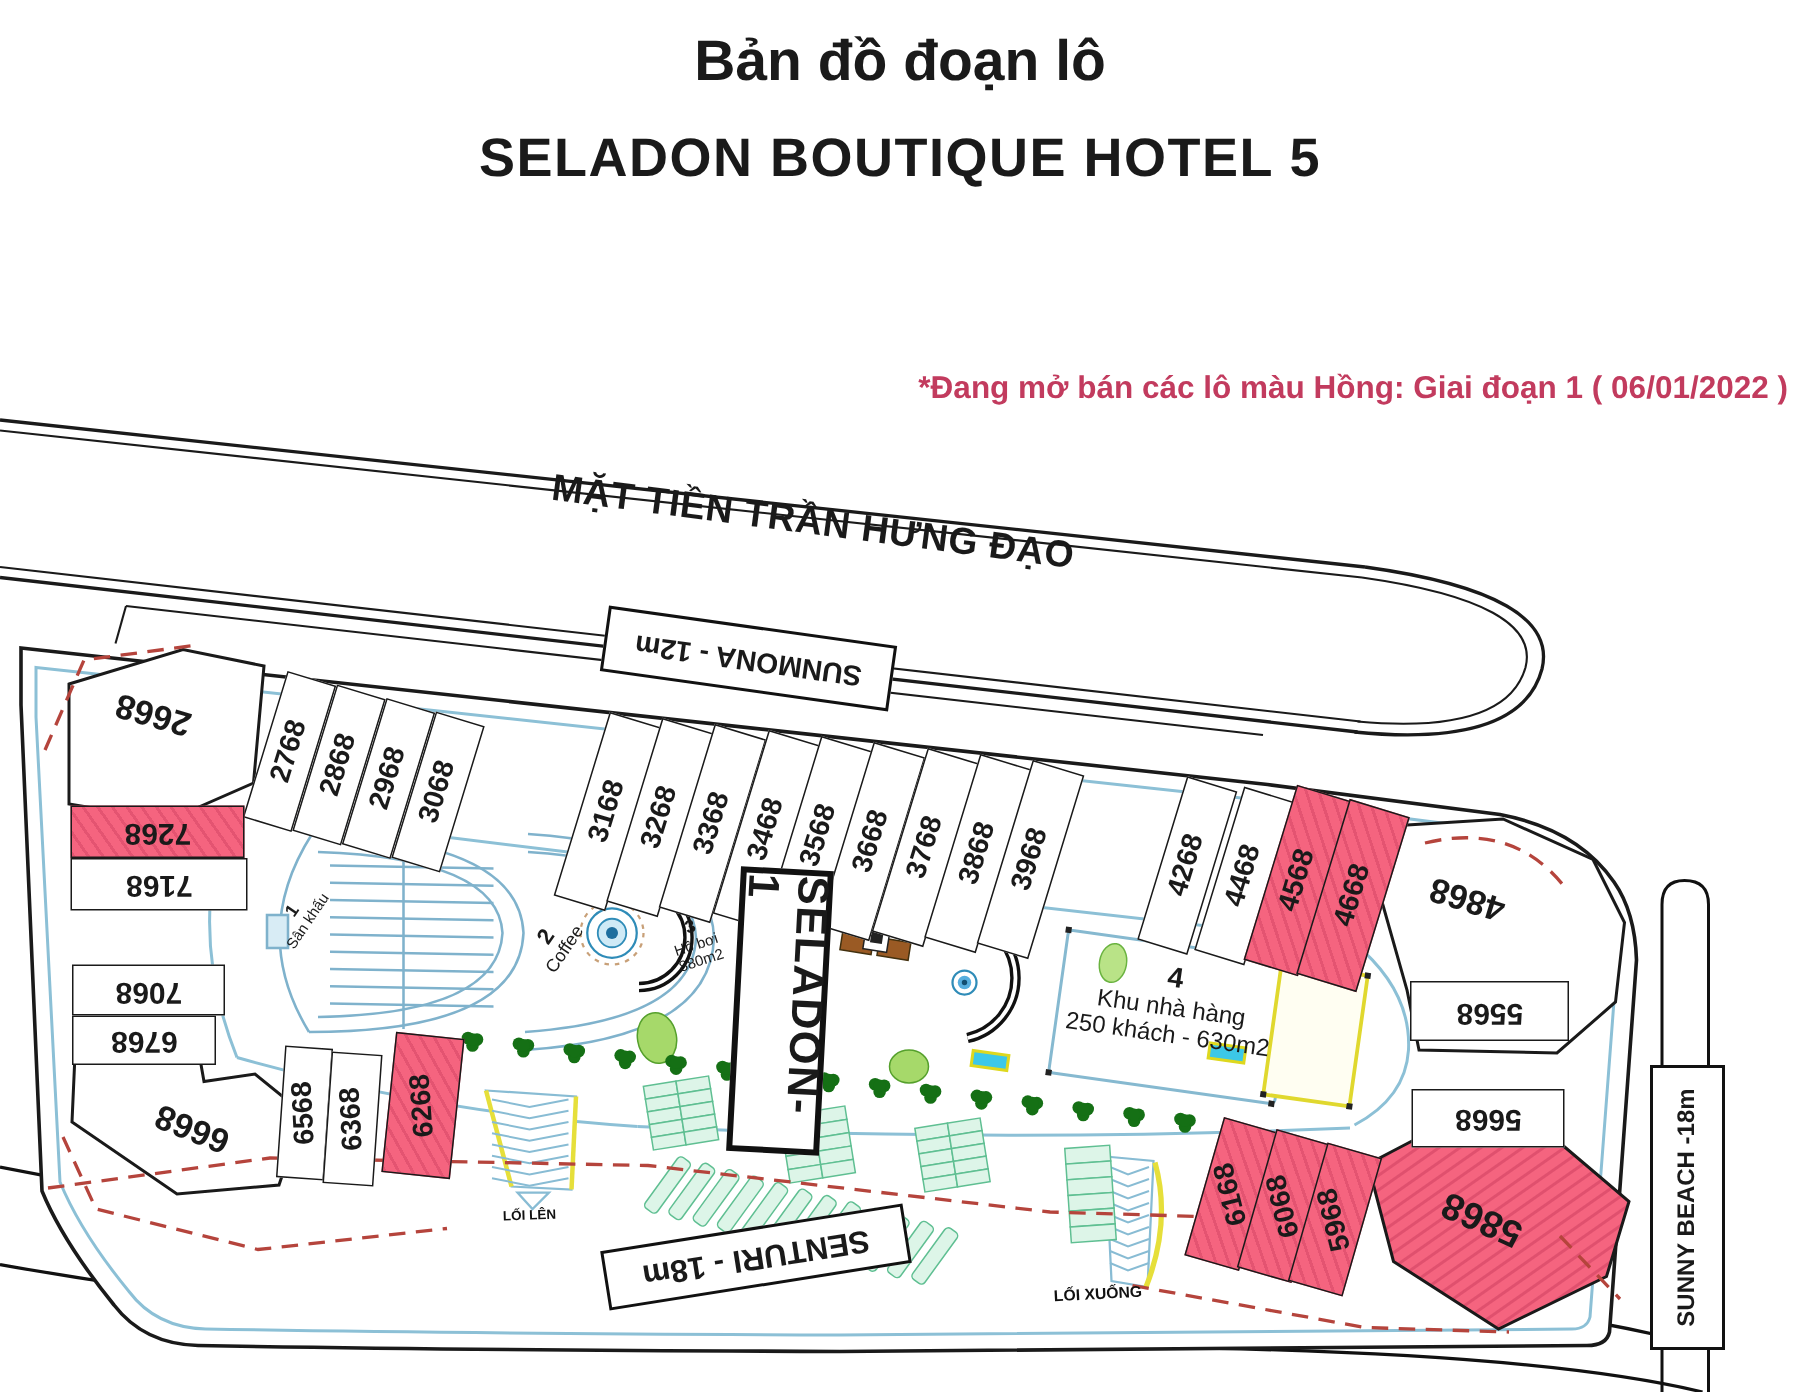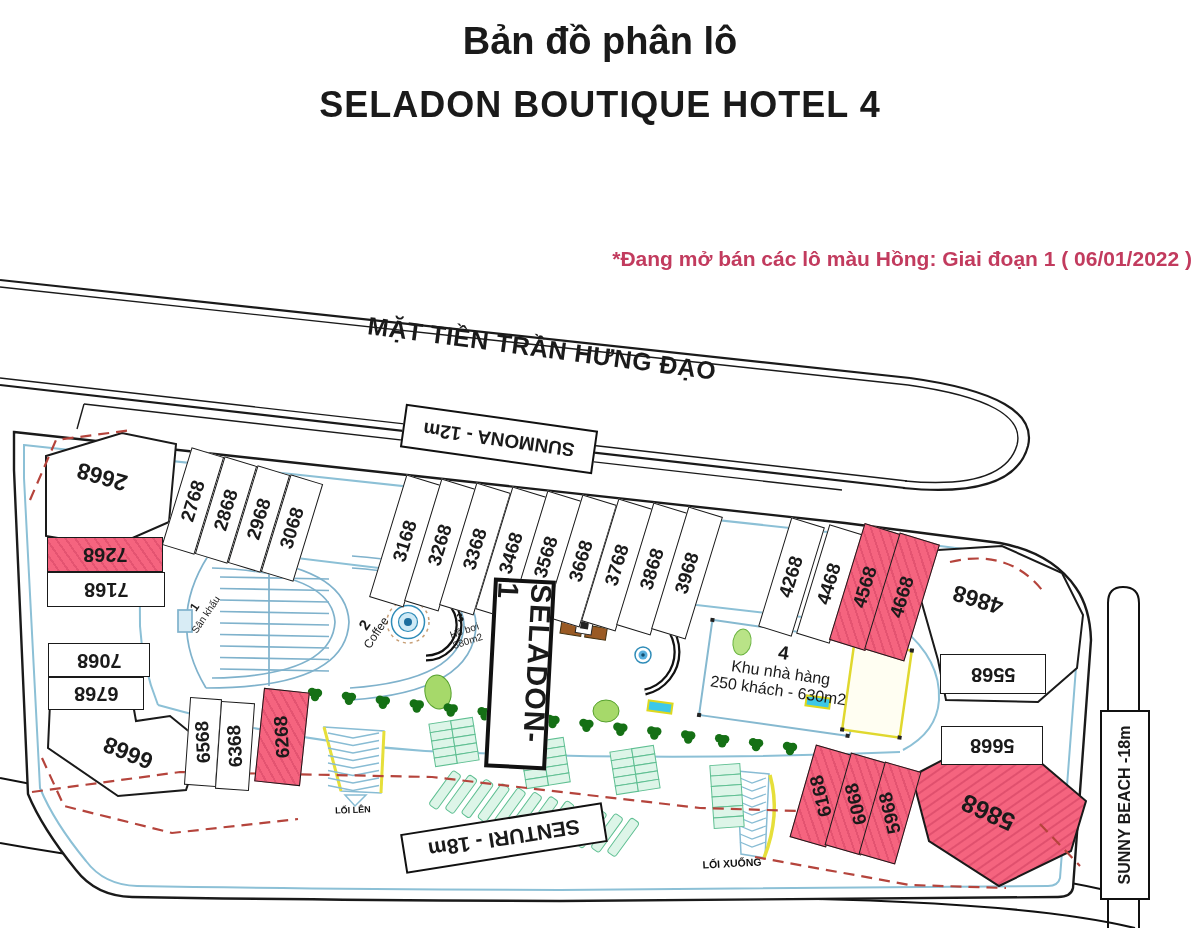--- a/index.html
+++ b/index.html
@@ -352,22 +352,22 @@
     <g stroke="#b5443c" stroke-width="2.2" stroke-dasharray="11,7" fill="none">
       <path d="M30,500 L56,440 L132,430"></path>
       <path d="M950,562 Q1008,548 1042,590"></path>
       <path d="M32,792 L180,772 L432,777 L700,808 L866,813"></path>
       <path d="M42,758 L64,806 L172,833 L298,819"></path>
       <path d="M755,857 L910,885 L1006,888"></path>
       <path d="M1040,824 L1080,866"></path>
     </g>
   </svg>
 
-  <div class="title1">Bản đồ phân lô</div>
-  <div class="title2">SELADON BOUTIQUE HOTEL 4</div>
+  <div class="title1">Bản đồ đoạn lô</div>
+  <div class="title2">SELADON BOUTIQUE HOTEL 5</div>
   <div class="note" style="color: rgb(194, 59, 94);">*Đang mở bán các lô màu Hồng: Giai đoạn 1 ( 06/01/2022 )</div>
   <div class="road-label-main">MẶT TIỀN TRẦN HƯNG ĐẠO</div>
 
   <div class="box-label sunmona">SUNMONA - 12m</div>
   <div class="box-label senturi">SENTURI - 18m</div>
   <div class="box-label sunny">
       <span>SUNNY BEACH -18m</span>
     </div>
 
   <div class="seladon">

